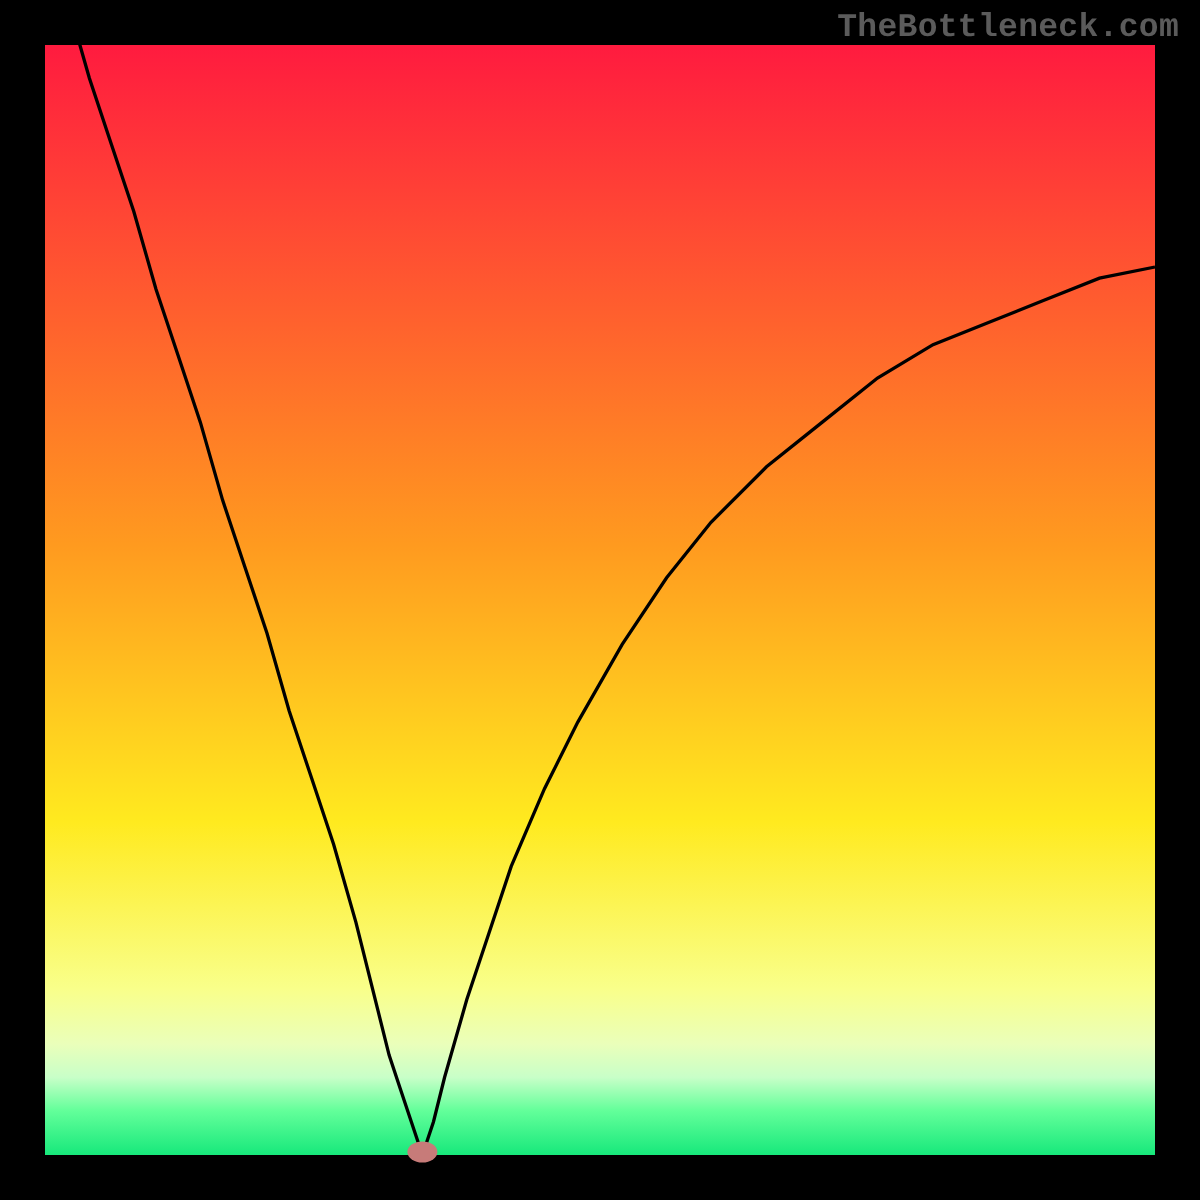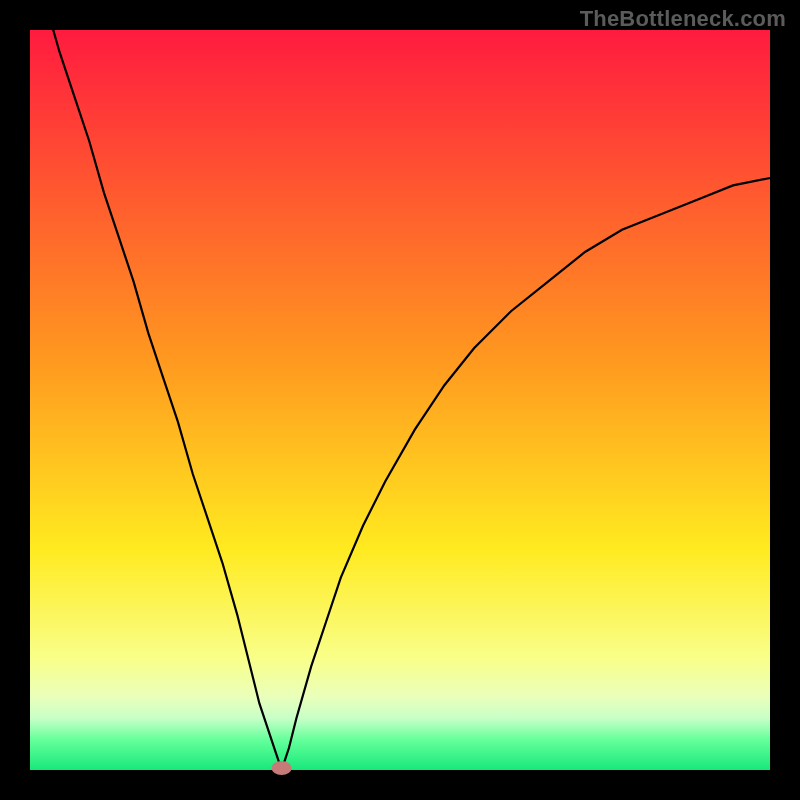--- a/index.html
+++ b/index.html
@@ -15,21 +15,21 @@
     left: 0;
     top: 0;
     width: 800px;
     height: 800px;
     background: #000;
   }
   .watermark {
     position: absolute;
     top: 6px;
     right: 14px;
-    font-family: Liberation Sans, sans-serif;
+    font-family: Liberation Mono, monospace;
     font-size: 22px;
     font-weight: 600;
     color: #5b5b5b;
     letter-spacing: 0.2px;
     text-align: center;
   }
   svg {
     position: absolute;
     left: 0;
     top: 0;

